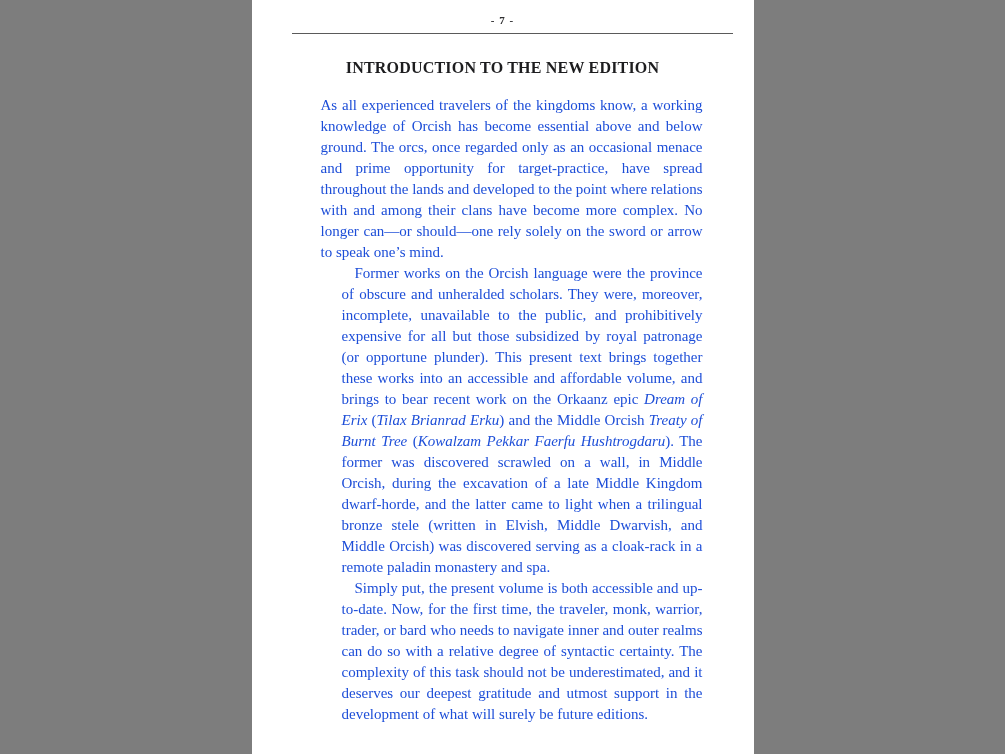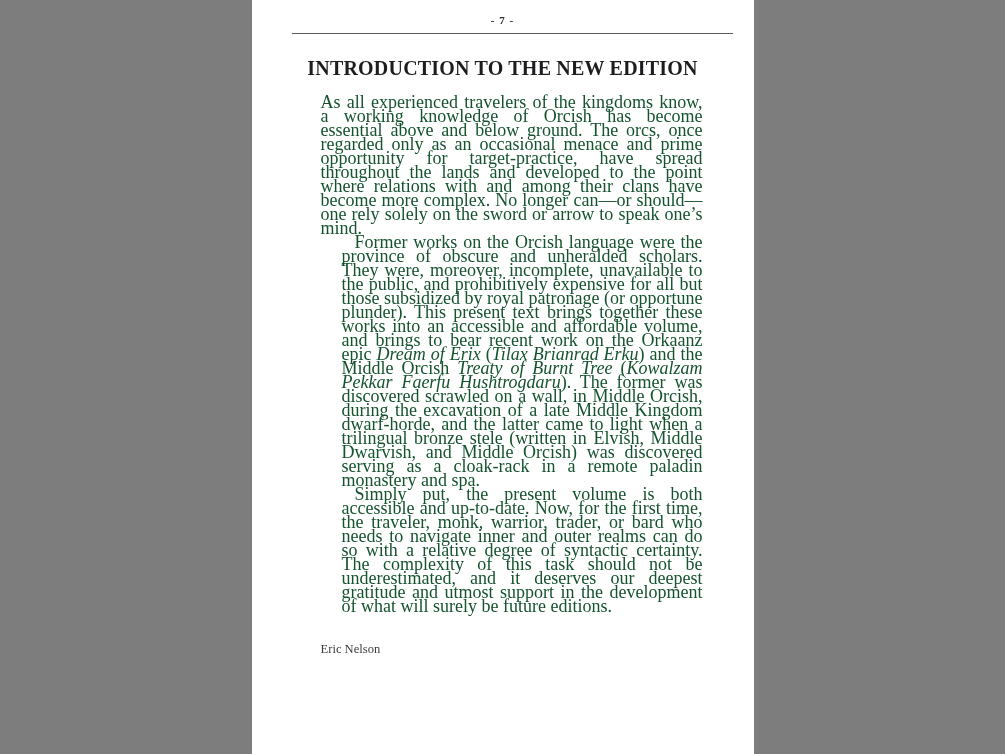--- a/index.html
+++ b/index.html
@@ -41,24 +41,24 @@
     text-align: center;
     font-size: 18px;
     font-weight: bold;
     color: #1d1d1f;
     letter-spacing: 0.2px;
     line-height: 22px;
   }
   .body-text {
     width: 382px;
     margin: 15px 0 0 69px;
-    font-size: 18px;
-    line-height: 14px;
+    font-size: 15px;
+    line-height: 21px;
     text-align: justify;
-    color: #14532d;
+    color: #1d4ed8;
   }
   .body-text p {
     margin: 0;
   }
   .body-text p.indent {
     text-indent: 13px;
     margin-left: 21px;
   }
   .signature {
     margin-top: 29px;
@@ -66,20 +66,20 @@
     line-height: 14.2px;
     color: #3c3c3e;
   }
 </style>
 </head>
 <body>
 
 <div class="page">
   <div class="page-number">- 7 -</div>
   <div class="header-rule"></div>
-  <h1 class="page-title" style="font-size:20px; margin-bottom:16px;">INTRODUCTION TO THE NEW EDITION</h1>
+  <h1 class="page-title" style="font-size:16px; margin-bottom:16px;">INTRODUCTION TO THE NEW EDITION</h1>
   <div class="body-text">
       <p><span>As all experienced travelers of the kingdoms know, a working knowledge of Orcish has become essential above and below ground. The orcs, once regarded only as an occasional menace and prime opportunity for target-practice, have spread throughout the lands and developed to the point where relations with and among their clans have become more complex. No longer can—or should—one rely solely on the sword or arrow to speak one’s mind.</span></p>
       <p class="indent"><span>Former works on the Orcish language were the province of obscure and unheralded scholars. They were, moreover, incomplete, unavailable to the public, and prohibitively expensive for all but those subsidized by royal patronage (or opportune plunder). This present text brings together these works into an accessible and affordable volume, and brings to bear recent work on the Orkaanz epic </span><i>Dream of Erix</i><span> (</span><i>Tilax Brianrad Erku</i><span>) and the Middle Orcish </span><i>Treaty of Burnt Tree</i><span> (</span><i>Kowalzam Pekkar Faerfu Hushtrogdaru</i><span>). The former was discovered scrawled on a wall, in Middle Orcish, during the excavation of a late Middle Kingdom dwarf-horde, and the latter came to light when a trilingual bronze stele (written in Elvish, Middle Dwarvish, and Middle Orcish) was discovered serving as a cloak-rack in a remote paladin monastery and spa.</span></p>
       <p class="indent"><span>Simply put, the present volume is both accessible and up-to-date. Now, for the first time, the traveler, monk, warrior, trader, or bard who needs to navigate inner and outer realms can do so with a relative degree of syntactic certainty. The complexity of this task should not be underestimated, and it deserves our deepest gratitude and utmost support in the development of what will surely be future editions.</span></p>
     </div>
   <div class="body-text signature" style="margin-top:29px;">Eric Nelson</div>
 </div>
 
 </body></html>

